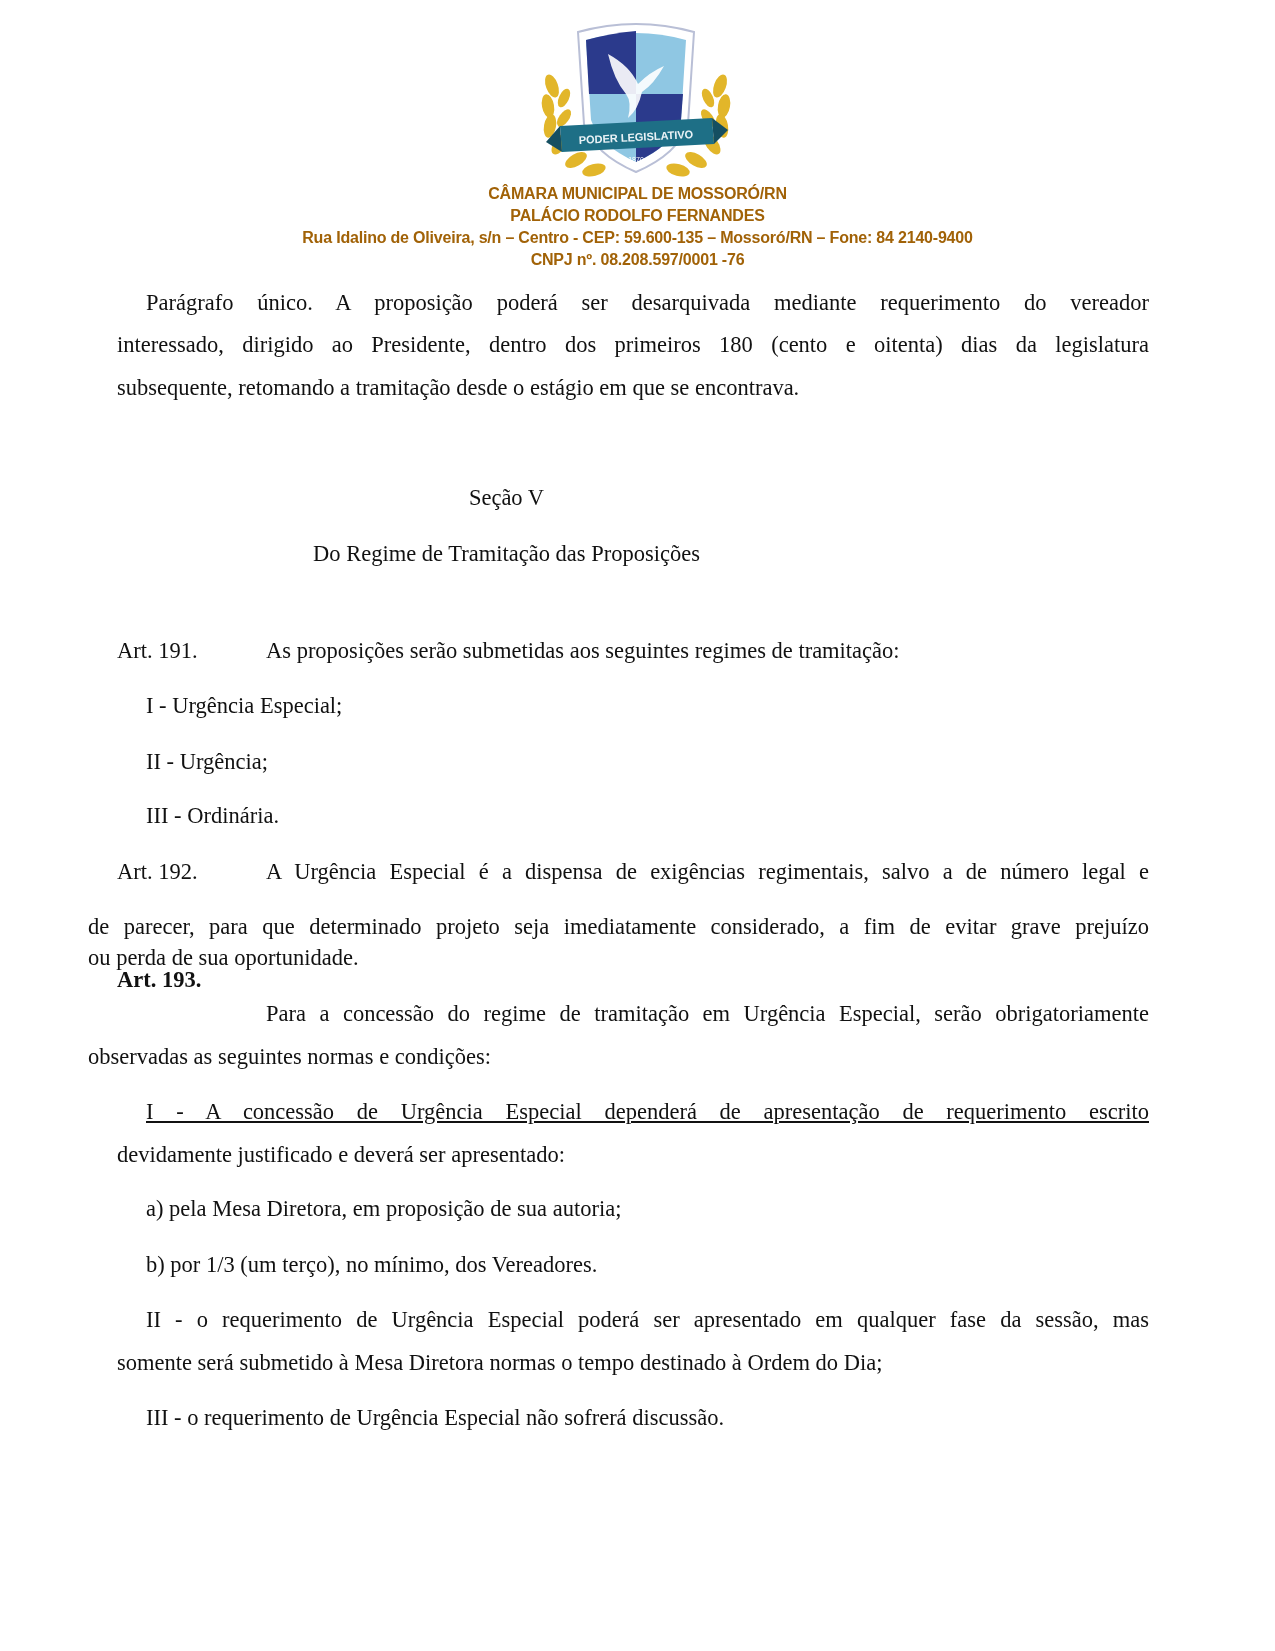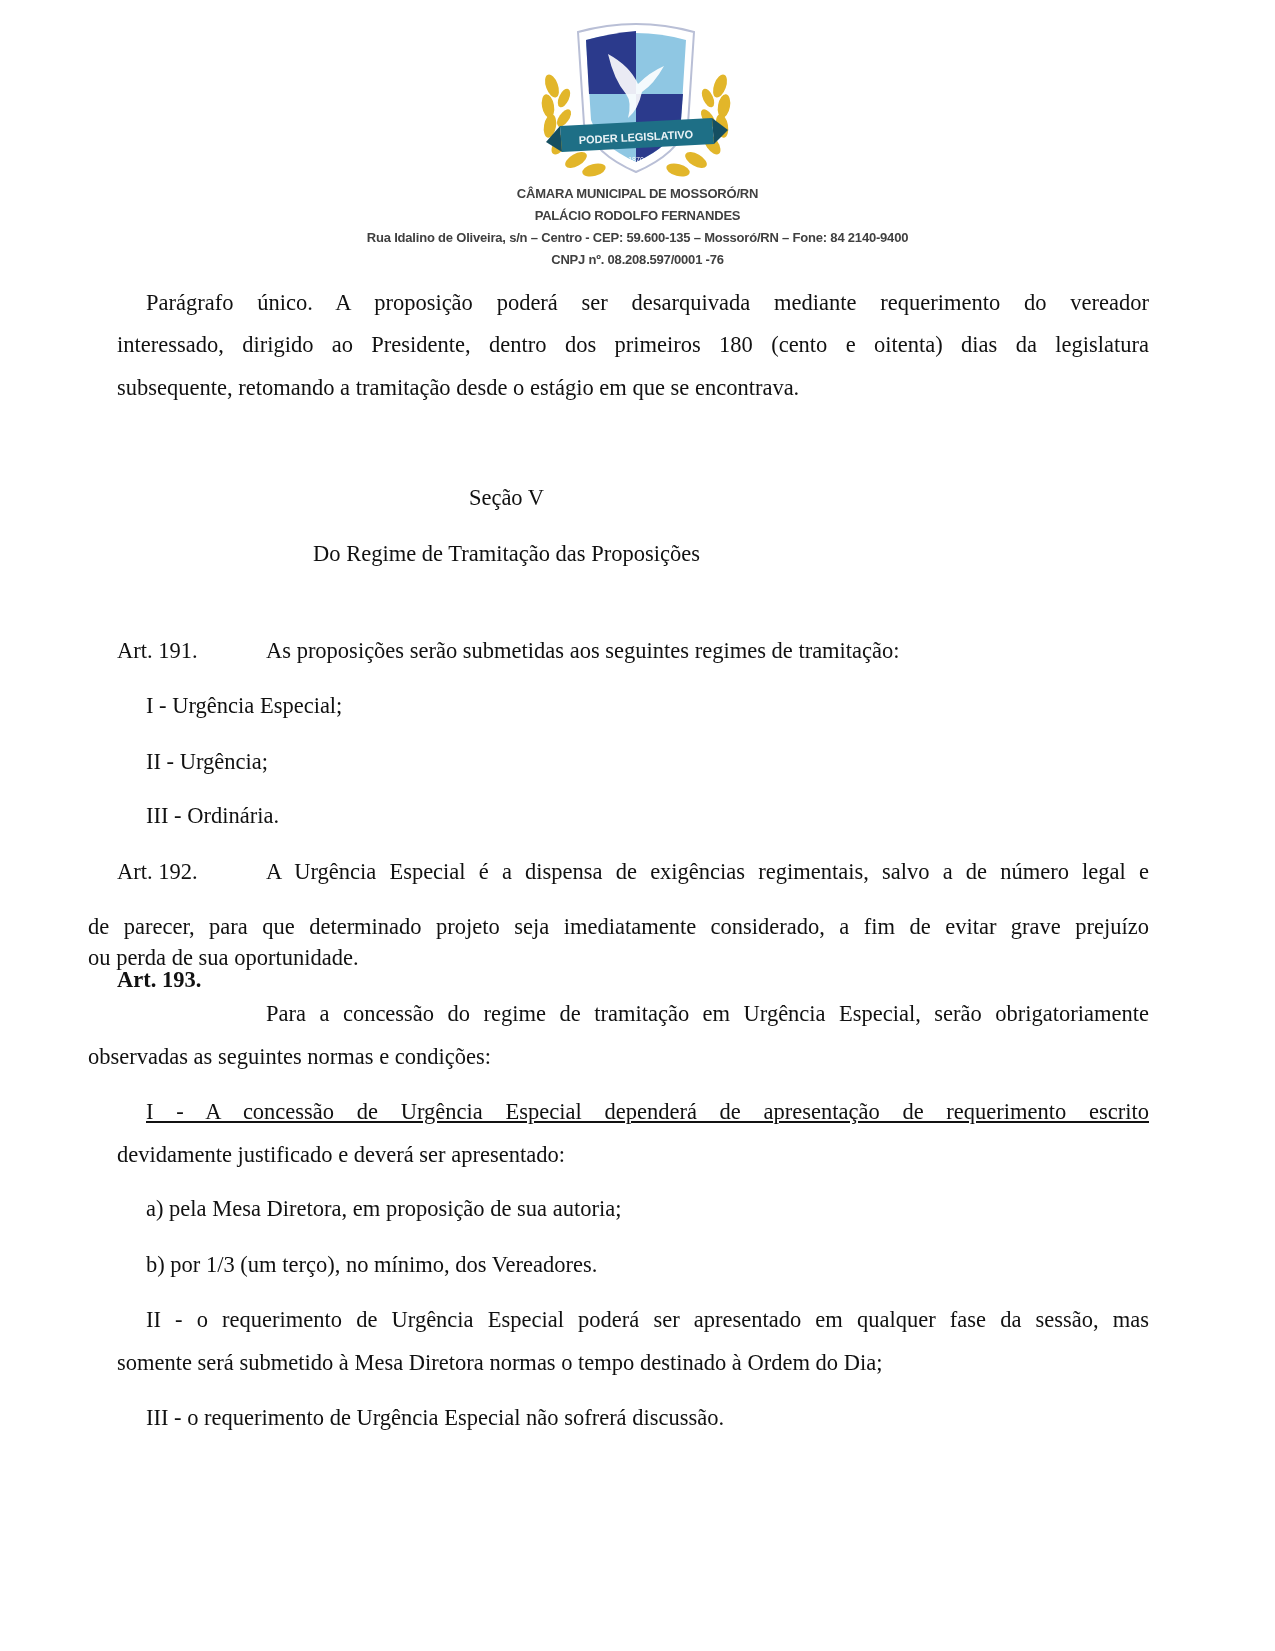--- a/index.html
+++ b/index.html
@@ -1,18 +1,18 @@
 <!DOCTYPE html>
 <html><head>
 <meta charset="utf-8">
 <style>
   html, body { margin:0; padding:0; background:#ffffff; }
   body { width:1275px; height:1651px; position:relative; overflow:hidden; }
   .logo { position:absolute; left:538px; top:14px; width:196px; height:166px; }
-  .hdr { position:absolute; left:0; width:1275px; text-align:center; font-family:"Liberation Sans", sans-serif; font-weight:bold; color:#404040; font-size:13px; line-height:22px; letter-spacing:-0.2px; }
+  .hdr { position:absolute; left:0; width:1275px; text-align:center; font-family:"Liberation Sans", sans-serif; font-weight:bold; color:#a16207; font-size:16px; line-height:22px; letter-spacing:-0.2px; }
   .doc { font-family:"Liberation Serif", serif; font-size:22.5px; color:#111; }
   .ln { position:absolute; white-space:nowrap; line-height:26px; }
   .just { text-align:justify; text-align-last:justify; white-space:normal; }
   .center { left:0; width:1013px; text-align:center; }
 </style>
 </head>
 <body>
 
 <svg class="logo" viewBox="0 0 196 166">
 

